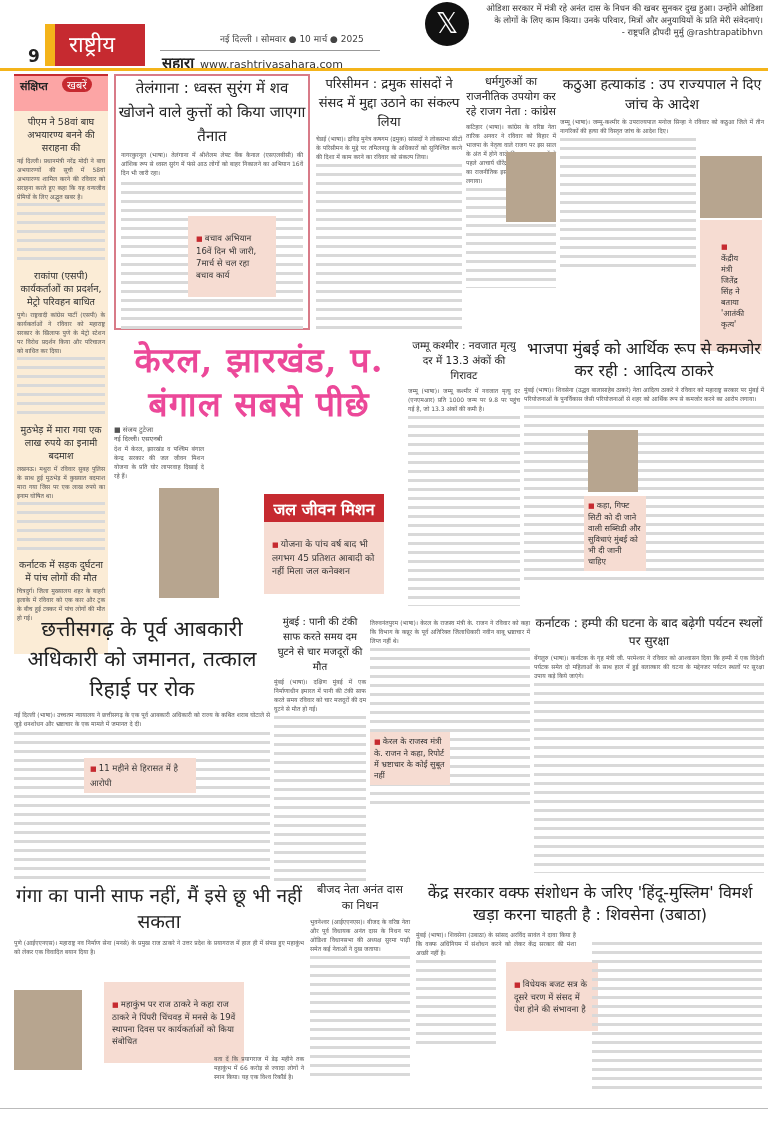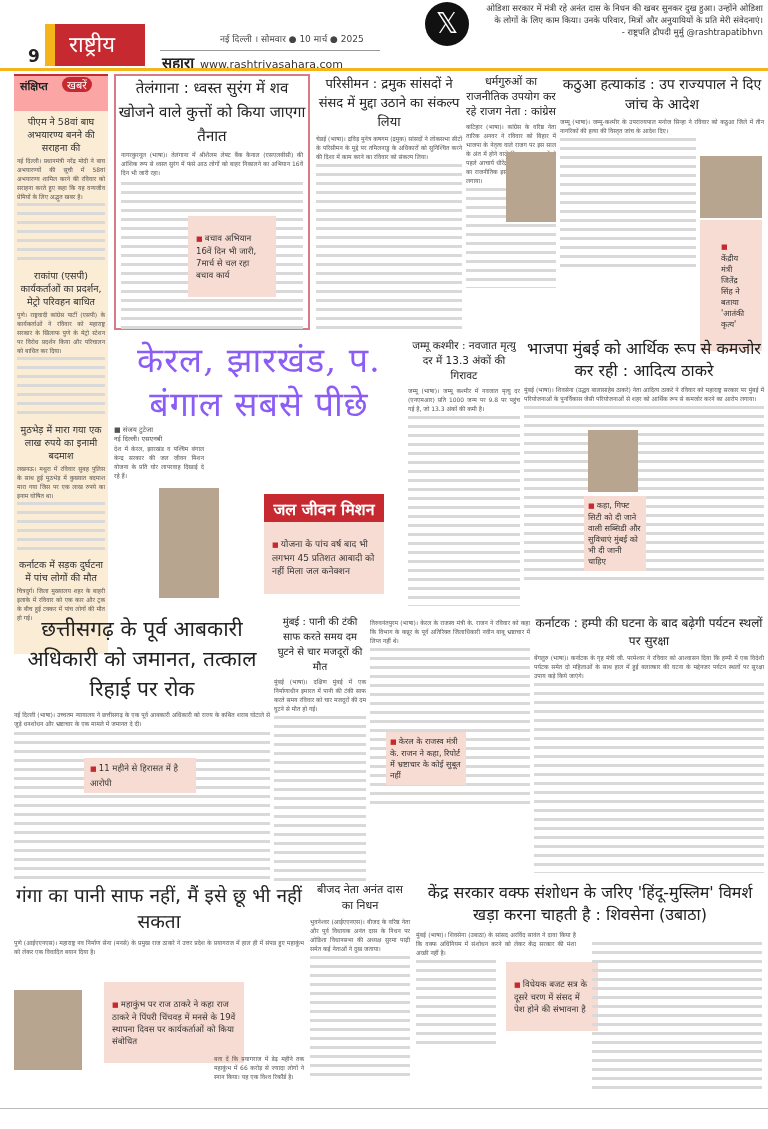--- a/index.html
+++ b/index.html
@@ -21,21 +21,21 @@
 .sidebar-title .s2{position:absolute;left:48px;top:1px;font-size:11px;color:#fff;background:#c62a30;border-radius:8px;padding:0 5px}
 .sbhead{font-size:9.5px;text-align:center;padding:4px 2px 2px;line-height:13px;color:#333}
 .sbtext{font-size:6px;line-height:9px;color:#555;padding:0 3px;text-align:justify}
 .boxed{border:2px solid #d87b88}
 .h-main{font-family:"DejaVu Sans",sans-serif;color:#222;text-align:center}
 .body-txt{font-size:6px;line-height:9px;color:#555;text-align:justify}
 .pink{background:#f6dcd2;color:#333;font-size:9.5px;line-height:14px;padding:16px 8px}
 .pink:before{content:"■ ";color:#c62a30;font-size:7px}
 .photo{background:#b7a58f}
 .jal{background:#c62a30;color:#fff;font-size:16px;font-weight:bold;text-align:center;padding:4px}
-.big-kerala{font-family:"DejaVu Serif",serif;font-weight:normal;color:#8b5cf6;text-align:center;letter-spacing:1px}
+.big-kerala{font-family:"DejaVu Serif",serif;font-weight:bold;color:#ec4899;text-align:center;letter-spacing:1px}
 .filler{background:repeating-linear-gradient(180deg,#d9d9d9 0 3px,transparent 3px 9px)}
 </style>
 </head>
 <body>
 
 <div class="abs hdr-tab">
     <span>राष्ट्रीय</span>
   </div>
 <div class="abs pgnum">9</div>
 <div class="abs dateline">नई दिल्ली । सोमवार ● 10 मार्च ● 2025</div>
@@ -134,21 +134,21 @@
 </div>
 
 <div class="abs" style="left:274px;top:614px;width:92px;height:260px">
   <div class="h-main" style="font-size:10px;line-height:15px">मुंबई : पानी की टंकी साफ करते समय दम घुटने से चार मजदूरों की मौत</div>
   <div class="body-txt" style="margin-top:3px">मुंबई (भाषा)। दक्षिण मुंबई में एक निर्माणाधीन इमारत में पानी की टंकी साफ करते समय रविवार को चार मजदूरों की दम घुटने से मौत हो गई।</div>
   <div class="filler" style="height:170px;margin-top:3px"></div>
 </div>
 
 <div class="abs" style="left:370px;top:614px;width:160px;height:260px">
   <div class="body-txt" style="margin-top:4px">तिरुवनंतपुरम (भाषा)। केरल के राजस्व मंत्री के. राजन ने रविवार को कहा कि विभाग के कन्नूर के पूर्व अतिरिक्त जिलाधिकारी नवीन बाबू भ्रष्टाचार में लिप्त नहीं थे।</div>
-  <div class="abs pink" style="left:16px;top:118px;width:80px;font-size:8px;line-height:11px;padding:4px">केरल के राजस्व मंत्री के. राजन ने कहा, रिपोर्ट में भ्रष्टाचार के कोई सुबूत नहीं</div>
+  <div class="abs pink" style="left:0px;top:118px;width:80px;font-size:8px;line-height:11px;padding:4px">केरल के राजस्व मंत्री के. राजन ने कहा, रिपोर्ट में भ्रष्टाचार के कोई सुबूत नहीं</div>
   <div class="filler" style="height:160px;margin-top:3px"></div>
 </div>
 
 <div class="abs" style="left:534px;top:614px;width:230px;height:260px">
   <div class="h-main" style="font-size:12px;line-height:18px">कर्नाटक : हम्पी की घटना के बाद बढ़ेगी पर्यटन स्थलों पर सुरक्षा</div>
   <div class="body-txt" style="margin-top:3px">बेंगलुरु (भाषा)। कर्नाटक के गृह मंत्री जी. परमेश्वर ने रविवार को आश्वासन दिया कि हम्पी में एक विदेशी पर्यटक समेत दो महिलाओं के साथ हाल में हुई बलात्कार की घटना के मद्देनजर पर्यटन स्थलों पर सुरक्षा उपाय कड़े किये जाएंगे।</div>
   <div class="filler" style="height:190px;margin-top:3px"></div>
 </div>
 
 <div class="abs" style="left:14px;top:882px;width:290px;height:220px">

